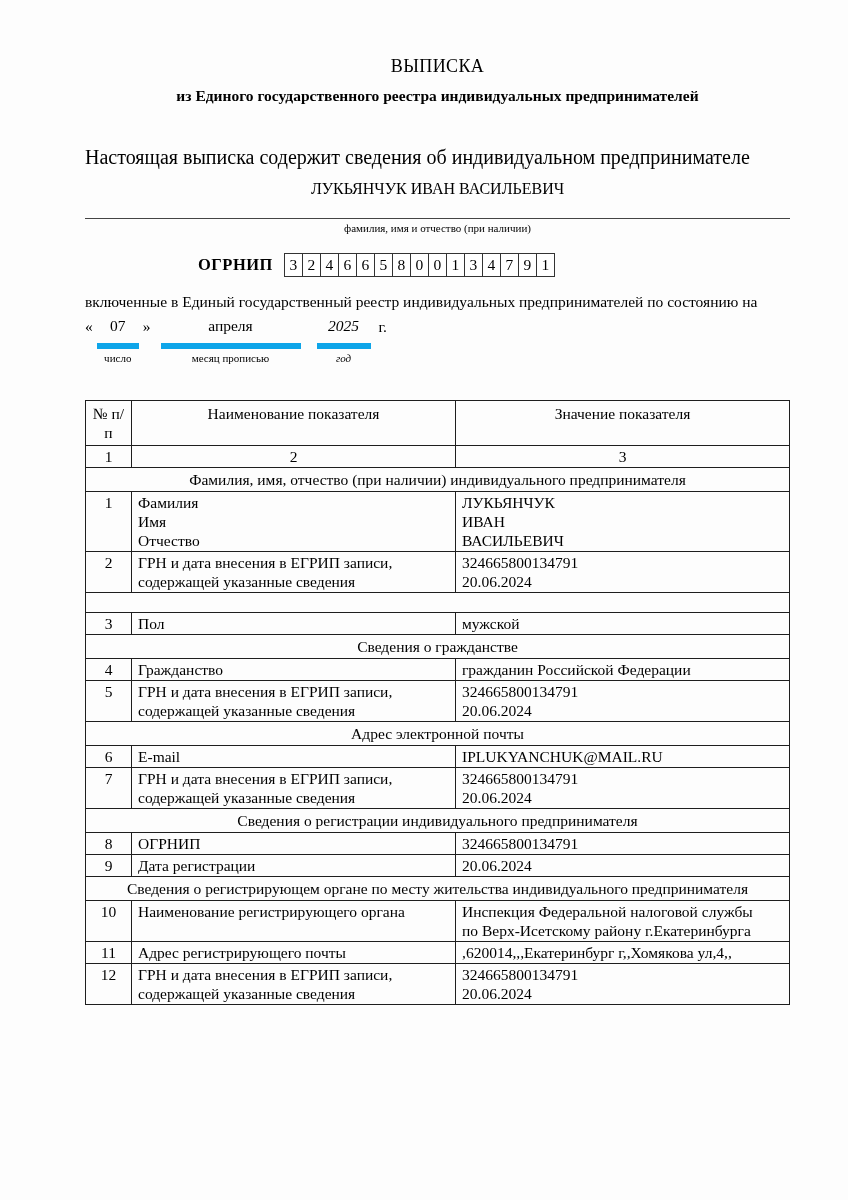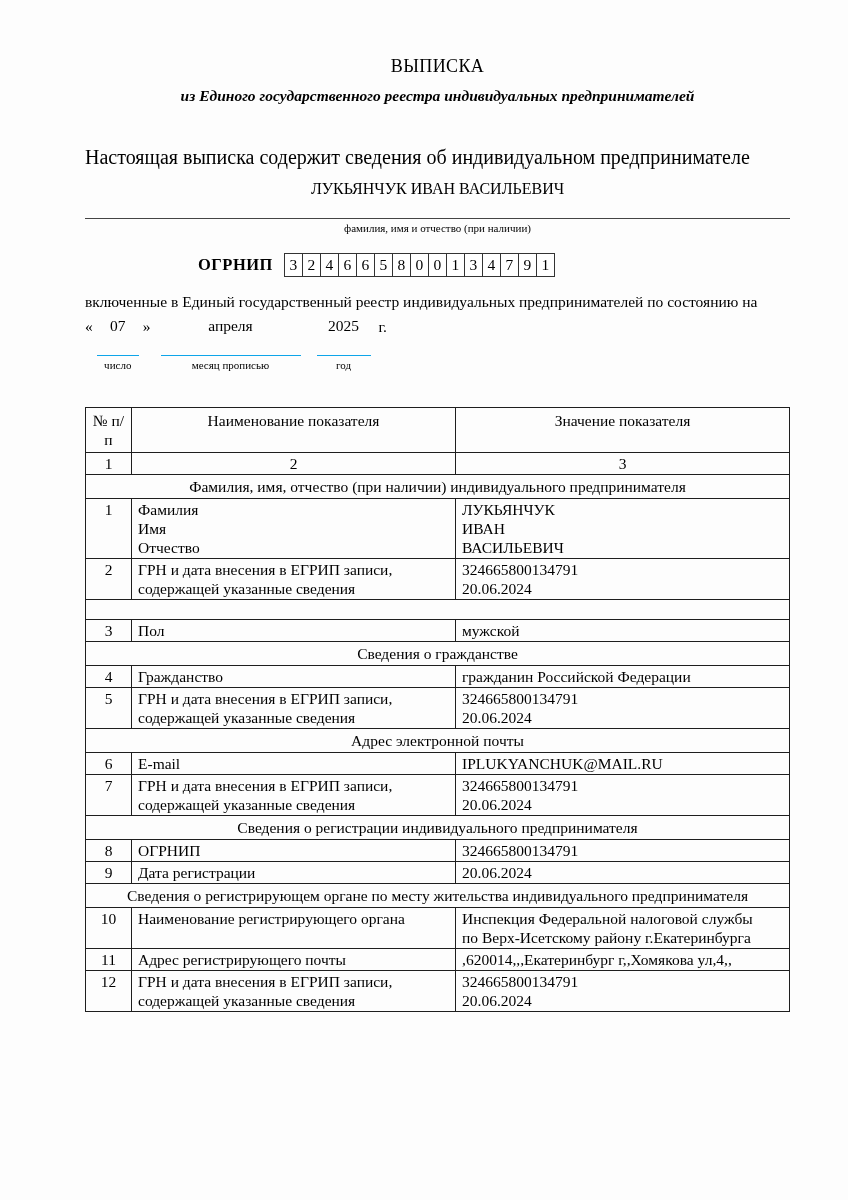--- a/index.html
+++ b/index.html
@@ -11,21 +11,21 @@
     -webkit-font-smoothing:antialiased;
   }
   .page {
     position:relative;
     width:848px; height:1200px;
     box-sizing:border-box;
     padding:56px 58px 0 85px;
     overflow:hidden;
   }
   .title { text-align:center; font-weight:normal; font-size:18px; letter-spacing:.4px; }
-  .subtitle { text-align:center; font-weight:bold; font-size:15.5px; margin-top:10px;font-style:italic; }
+  .subtitle { text-align:center; font-weight:bold; font-size:15.5px; margin-top:10px; }
 
   .meta-row { display:flex; justify-content:space-between; align-items:flex-start; margin-top:33px; }
   .cap { font-size:11px; margin-top:3px; }
   .date-field { width:158px; text-align:center; }
   .date-field .val { font-size:15.5px; padding-bottom:9px; border-bottom:1.5px solid #555; }
   .num-group { display:flex; align-items:flex-start; }
   .numsign { font-size:15.5px; margin-right:16px; }
   .num-field { width:138px; text-align:center; }
   .num-field .val2 { font-size:15.5px; line-height:19px; padding-bottom:4px; border-bottom:1.5px solid #333; }
 
@@ -43,25 +43,25 @@
     display:flex; align-items:center; justify-content:center;
     font-size:15.5px; background:#fff;
   }
   .digit-cell:first-child { margin-left:0; }
 
   .included { margin:15px 0 0; font-size:15.5px; line-height:20px; max-width:676px; }
 
   .dateline { margin-top:4px; font-size:15.5px; display:flex; align-items:flex-start; }
   .q { line-height:22px; }
   .df { display:inline-block; text-align:center; }
-  .df .val { display:block; border-bottom:1px solid #0ea5e9; padding:0 2px 20px; line-height:19px; }
+  .df .val { display:block; border-bottom:6px solid #0ea5e9; padding:0 2px 8px; line-height:19px; }
   .df .cap { display:block; }
   .df-day { width:42px; margin:0 4px; }
   .df-month { width:140px; margin:0 8px 0 10px; }
-  .df-year { width:54px; margin:0 8px 0 8px; }
+  .df-year { width:54px; margin:0 8px 0 8px;font-style:italic; }
   .gsuffix { line-height:22px; }
 
   table.tbl {
     border-collapse:collapse;
     width:704px;
     margin-top:36px;
     font-size:15.5px;
     table-layout:fixed;
   }
   .tbl th, .tbl td {

